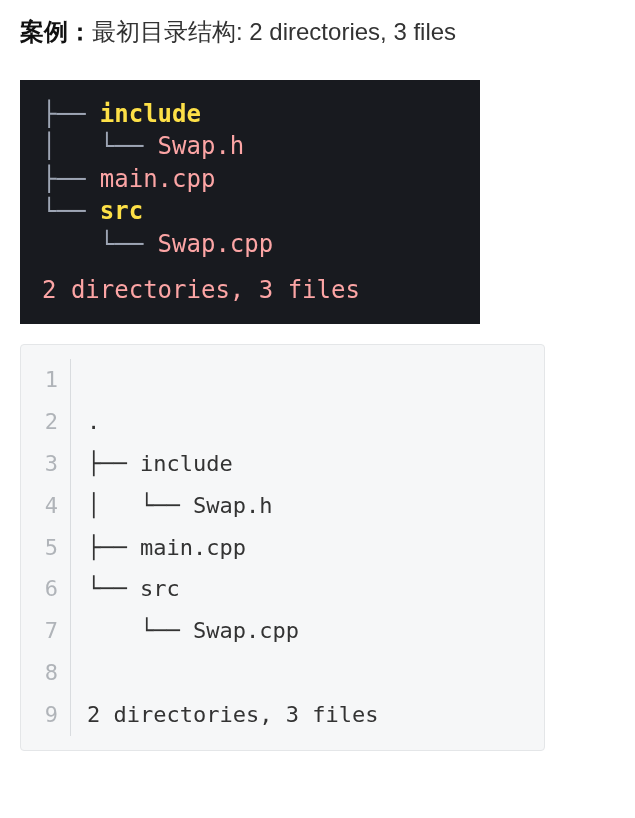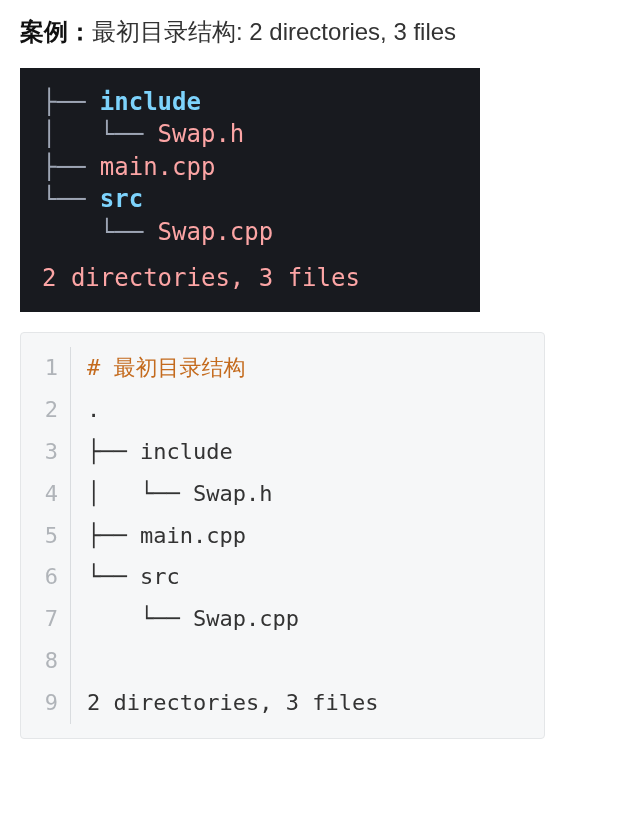--- a/index.html
+++ b/index.html
@@ -6,39 +6,39 @@
   body {
     width: 635px;
     height: 818px;
     background: #ffffff;
     font-family: -apple-system, BlinkMacSystemFont, "Segoe UI", "PingFang SC", "Microsoft YaHei", sans-serif;
     padding: 14px 20px;
   }
   .header {
     font-size: 24px;
     color: #333;
-    margin-bottom: 18px;
+    margin-bottom: 30px;
     line-height: 1.5;
   }
   .header .bold-label {
     font-weight: 700;
     color: #111;
   }
   .terminal-block {
     background: #181a1f;
     padding: 18px 18px 18px 22px;
     width: 460px;
     font-family: "Consolas", "Menlo", "DejaVu Sans Mono", monospace;
     font-size: 24px;
     line-height: 1.35;
     margin-bottom: 20px;
   }
   .terminal-block .line { white-space: pre; }
   .trm-grey { color: #9da5b4; }
-  .trm-blue { color: #7dd3fc; font-weight: 600; }
+  .trm-blue { color: #fde047; font-weight: 600; }
   .trm-white { color: #fca5a5; }
   .summary-line { margin-top: 14px; display: block; }
   .code-card {
     background: #f6f7f8;
     border: 1px solid #e4e6e8;
     border-radius: 4px;
     padding: 14px 0 14px 0;
     width: 525px;
     font-family: "Consolas", "Menlo", "DejaVu Sans Mono", monospace;
     font-size: 22px;
@@ -79,21 +79,20 @@
     <div class="line"><span class="trm-grey">├── </span><span class="trm-white">main.cpp</span></div>
     <div class="line"><span class="trm-grey">└── </span><span class="trm-blue">src</span></div>
     <div class="line"><span class="trm-grey">    └── </span><span class="trm-white">Swap.cpp</span></div>
     <div class="line summary-line"><span class="trm-white">2 directories, 3 files</span></div>
   </div>
 
 <div class="code-card" id="code-card">
 
 <div class="code-row">
       <div class="gutter">1</div>
-      <div class="code-content"><span class="comment-hash"># </span><span class="comment-text">最初目录结构</span></div>
     </div>
     <div class="code-row">
       <div class="gutter">2</div>
       <div class="code-content"><span>.</span></div>
     </div>
     <div class="code-row">
       <div class="gutter">3</div>
       <div class="code-content"><span>├── include</span></div>
     </div>
     <div class="code-row">

